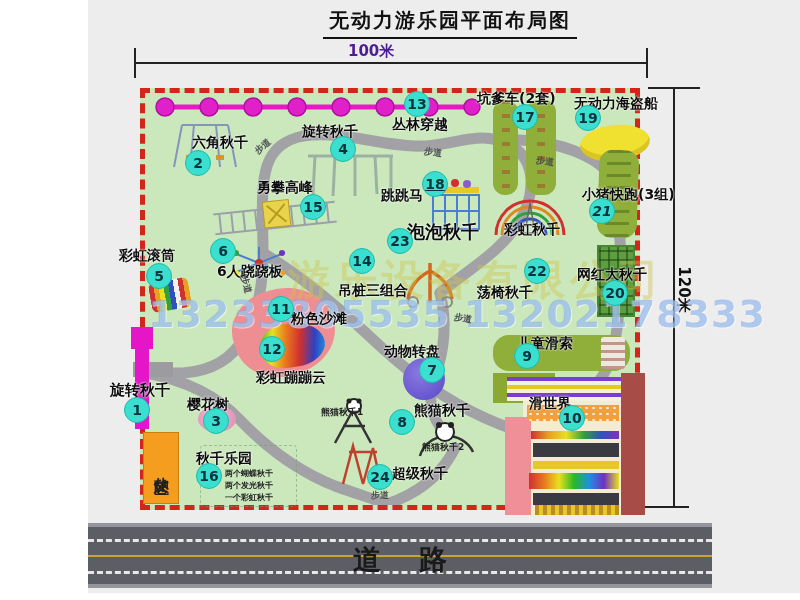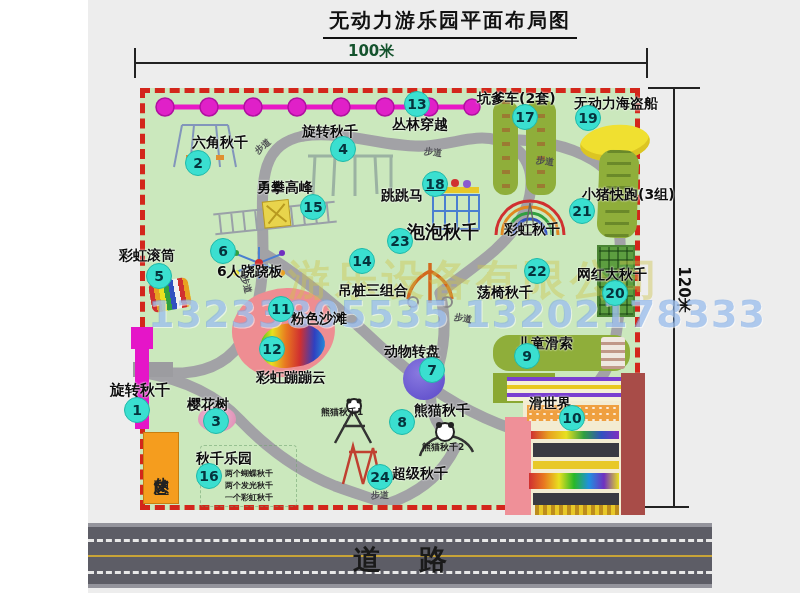--- a/index.html
+++ b/index.html
@@ -7,21 +7,21 @@
   #stage{position:absolute;left:88px;top:0;width:724px;height:593px;background:#ededed;}
   
   #title{position:absolute;left:0;right:0;top:7px;text-align:center;z-index:7;}
   #title span{display:inline-block;font-size:20px;font-weight:bold;color:#111;
     letter-spacing:2px;border-bottom:2px solid #111;padding:0 6px 3px 6px;}
   
   .dimline{position:absolute;background:#222;z-index:4;}
   #dim-top-line{left:47px;top:62px;width:513px;height:2px;}
   #dim-top-t1{left:46px;top:48px;width:2px;height:30px;}
   #dim-top-t2{left:558px;top:48px;width:2px;height:30px;}
-  #dim-top-label{position:absolute;left:260px;top:42px;font-size:15px;font-weight:bold;color:#14532d;z-index:4;}
+  #dim-top-label{position:absolute;left:260px;top:42px;font-size:15px;font-weight:bold;color:#4c1d95;z-index:4;}
   #dim-right-line{left:585px;top:88px;width:2px;height:420px;}
   #dim-right-t1{left:560px;top:87px;width:52px;height:2px;}
   #dim-right-t2{left:557px;top:506px;width:44px;height:2px;}
   #dim-right-label{position:absolute;left:572px;top:280px;font-size:15px;font-weight:bold;color:#111;
     transform:rotate(90deg);transform-origin:center;z-index:4;}
   
   #map{position:absolute;left:52px;top:88px;width:500px;height:422px;background:#cbe8bd;
     border:5px dashed #d3261b;box-sizing:border-box;z-index:1;}
   #paths-svg,#chain-svg{position:absolute;left:0;top:0;z-index:1;}
   .eq{position:absolute;z-index:2;}
@@ -299,21 +299,21 @@
       <div class="badge" style="left: 121px; top: 476px;">16</div>
       <div class="map-label" style="left: 389px; top: 90px; font-size: 14px;">坑爹车(2套)</div>
       <div class="badge" style="left: 437px; top: 117px; text-align: center;">17</div>
       <div class="map-label" style="left: 293px; top: 187px; font-size: 14px;">跳跳马</div>
       <div class="badge" style="left: 347px; top: 184px; text-decoration: underline;">18</div>
       <div class="map-label" style="left: 486px; top: 95px; font-size: 14px;">无动力海盗船</div>
       <div class="badge" style="left: 500px; top: 118px;">19</div>
       <div class="map-label" style="left: 489px; top: 266px; font-size: 14px;">网红大秋千</div>
       <div class="badge" style="left: 527px; top: 293px;">20</div>
       <div class="map-label" style="left: 494px; top: 186px; font-size: 14px;">小猪快跑(3组)</div>
-      <div class="badge" style="left: 494px; top: 211px;">21</div>
+      <div class="badge" style="left: 514px; top: 211px; font-style: italic;">21</div>
       <div class="map-label" style="left: 389px; top: 284px; font-size: 14px;">荡椅秋千</div>
       <div class="badge" style="left: 449px; top: 271px;">22</div>
       <div class="map-label" style="left: 319px; top: 220px; font-size: 18px;">泡泡秋千</div>
       <div class="badge" style="left: 312px; top: 241px;">23</div>
       <div class="map-label" style="left: 304px; top: 465px; font-size: 14px;">超级秋千</div>
       <div class="badge" style="left: 292px; top: 477px;">24</div>
       <div class="map-label" style="left: 416px; top: 221px; font-size: 14px;">彩虹秋千</div>
       <div class="sub-label" style="left: 233px; top: 406px; font-size: 9px;">熊猫秋千1</div>
       <div class="sub-label" style="left: 334px; top: 441px; font-size: 9px;">熊猫秋千2</div>
       <div class="sub-label" style="left: 137px; top: 468px; font-size: 8px;">两个蝴蝶秋千</div>

